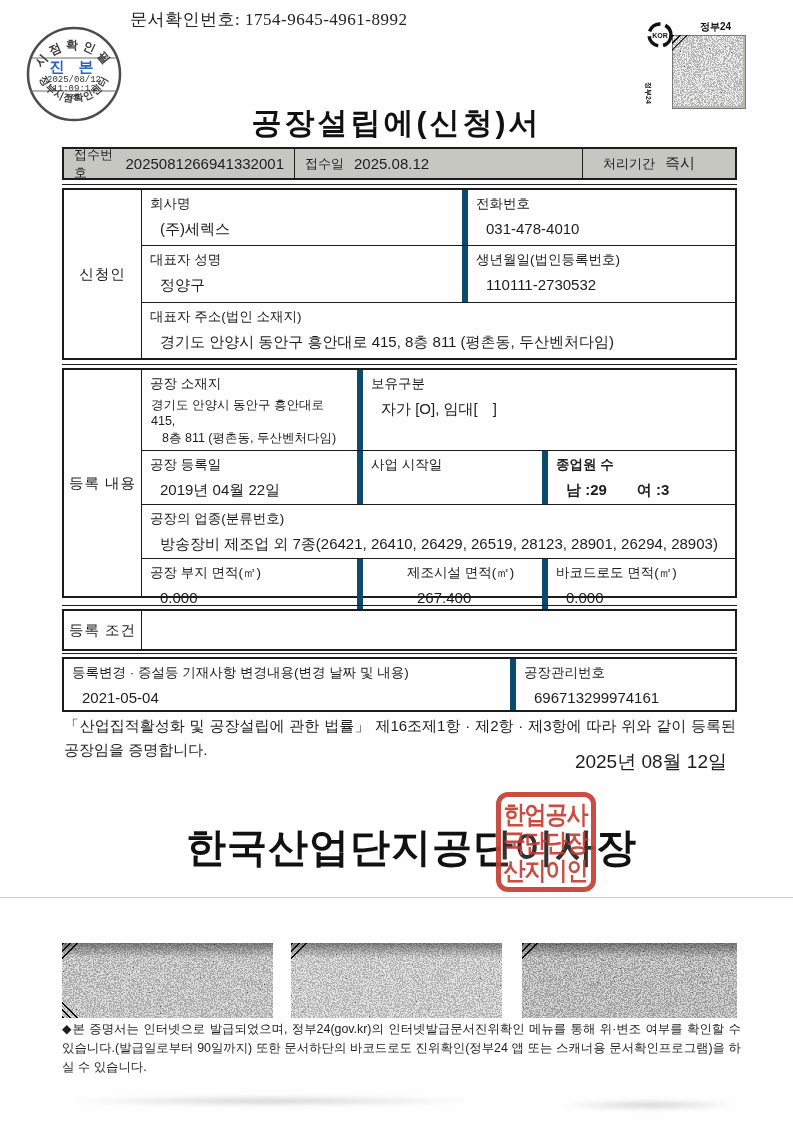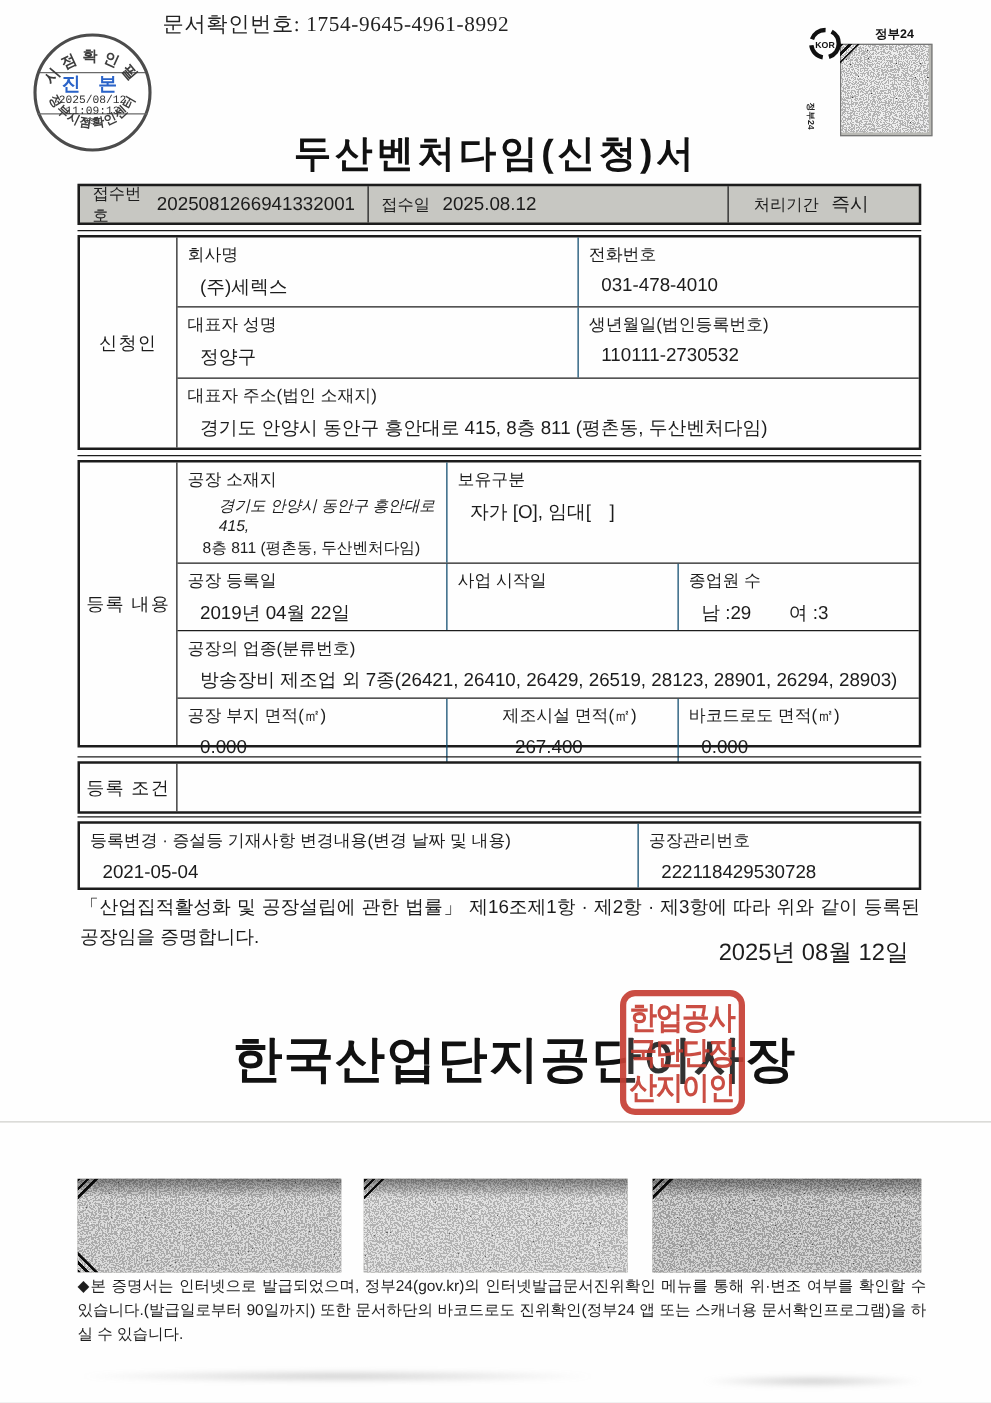--- a/index.html
+++ b/index.html
@@ -33,21 +33,21 @@
   .receipt .lbl{font-size:13px;}
   .receipt .val{font-size:15px;}
 
   .table{display:flex;align-items:stretch;}
   .labelcol{width:78px;border-right:1px solid #1c1c1c;display:flex;align-items:center;
             justify-content:center;font-size:14.5px;letter-spacing:1px;box-sizing:border-box;}
   .content{flex:1;display:flex;flex-direction:column;}
   .row{display:flex;flex:1;}
   .row+.row{border-top:1px solid #1c1c1c;}
   .c{box-sizing:border-box;position:relative;padding:5px 8px 4px;}
-  .c+.c{border-left:1px solid #0c4a6e;}
+  .c+.c{border-left:6px solid #0c4a6e;}
   .c .lbl{display:block;font-size:13.5px;color:#1c1c1c;}
   .c .val{display:block;font-size:15px;margin:7px 0 0 10px;}
   .c .val.small{font-size:12.5px;line-height:1.3;margin-top:4px;}
 
   .applicant{top:188px;height:172px;}
   .registration{top:368px;height:230px;}
   .condition{top:609px;height:42px;}
   .change{top:657px;height:55px;}
 
   .statement{position:absolute;left:64px;top:714px;width:672px;font-size:15px;line-height:1.6;
@@ -131,21 +131,21 @@
       </svg>
     </div>
     <div class="qr-hatch"></div>
     <svg class="kor-logo" width="26" height="26" viewBox="0 0 26 26">
       <circle cx="13" cy="13" r="11" fill="none" stroke="#111" stroke-width="3.5" stroke-dasharray="14 5"></circle>
       <text x="13" y="16" text-anchor="middle" font-size="7" font-weight="bold" fill="#111">KOR</text>
     </svg>
     <div class="qr-side">정부24</div>
   </div>
 
-  <h1 class="title">두산벤처다임(신청)서</h1>
+  <h1 class="title">공장설립에(신청)서</h1>
 
   <div class="sec receipt">
     <div class="rc" style="width:230px;">
       <span class="lbl">접수번호</span>
       <span class="val">2025081266941332001</span>
     </div>
     <div class="rc" style="width:288px;">
       <span class="lbl">접수일</span>
       <span class="val">2025.08.12</span>
     </div>
@@ -186,38 +186,38 @@
       </div>
     </div>
   </div>
 
   <div class="sec dbl table registration">
     <div class="labelcol">등록 내용</div>
     <div class="content">
       <div class="row">
         <div class="c" style="width:215px;">
           <span class="lbl">공장 소재지</span>
-          <span class="val small" style="margin-left:25px;font-style:italic;">경기도 안양시 동안구 흥안대로 415,</span>
+          <span class="val small" style="margin-left:1px;">경기도 안양시 동안구 흥안대로 415,</span>
           <span class="val small" style="margin:0 0 0 12px;">8층 811 (평촌동, 두산벤처다임)</span>
         </div>
         <div class="c" style="flex:1;">
           <span class="lbl">보유구분</span>
           <span class="val">자가 [O], 임대[　]</span>
         </div>
       </div>
       <div class="row">
         <div class="c" style="width:215px;">
           <span class="lbl">공장 등록일</span>
           <span class="val">2019년 04월 22일</span>
         </div>
         <div class="c" style="width:185px;">
           <span class="lbl">사업 시작일</span>
           <span class="val"></span>
         </div>
-        <div class="c" style="flex:1;">
+        <div class="c" style="flex:1;font-weight:bold;">
           <span class="lbl">종업원 수</span>
           <span class="val">남 :29　　여 :3</span>
         </div>
       </div>
       <div class="row">
         <div class="c" style="flex:1;">
           <span class="lbl">공장의 업종(분류번호)</span>
           <span class="val">방송장비 제조업 외 7종(26421, 26410, 26429, 26519, 28123, 28901, 26294, 28903)</span>
         </div>
       </div>
@@ -251,21 +251,21 @@
 
   <div class="sec dbl table change">
     <div class="content">
       <div class="row">
         <div class="c" style="width:446px;">
           <span class="lbl">등록변경 · 증설등 기재사항 변경내용(변경 날짜 및 내용)</span>
           <span class="val">2021-05-04</span>
         </div>
         <div class="c" style="flex:1;">
           <span class="lbl">공장관리번호</span>
-          <span class="val">222118429530728</span>
+          <span class="val">696713299974161</span>
         </div>
       </div>
     </div>
   </div>
 
   <div class="statement">「산업집적활성화 및 공장설립에 관한 법률」  제16조제1항 · 제2항 · 제3항에 따라 위와 같이 등록된 공장임을 증명합니다.</div>
   <div class="cert-date">2025년 08월 12일</div>
 
   <div class="issuer">한국산업단지공단이사장</div>
   <div class="seal">

